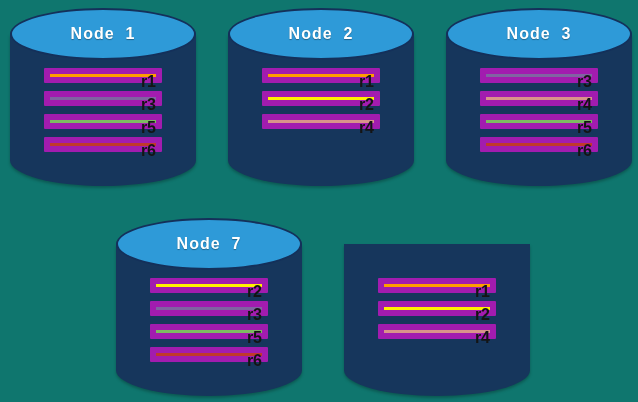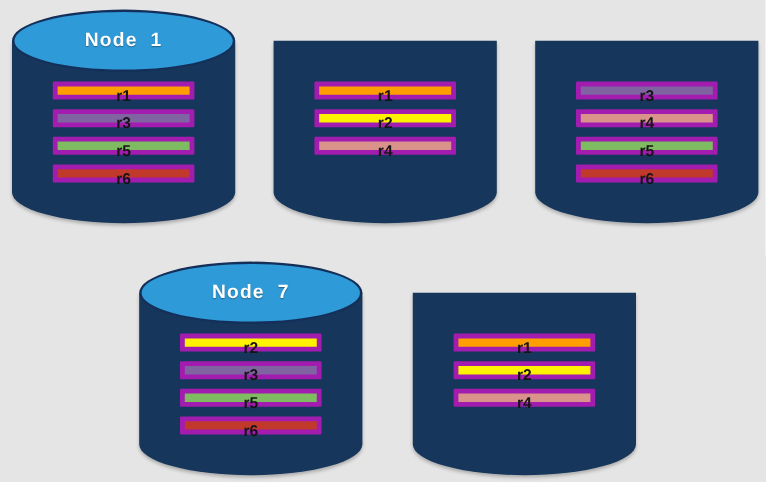--- a/index.html
+++ b/index.html
@@ -5,21 +5,21 @@
   html, body {
     margin: 0;
     padding: 0;
     background: #ffffff;
     font-family: "Liberation Sans", sans-serif;
   }
   .canvas {
     position: relative;
     width: 638px;
     height: 402px;
-    background: #e5e5e5;
+    background: #0f766e;
     overflow: hidden;
   }
   .node {
     position: absolute;
     width: 186px;
     height: 178px;
   }
   .node-pos-1 { left: 10px;  top: 8px; }
   .node-pos-2 { left: 228px; top: 8px; }
   .node-pos-3 { left: 446px; top: 8px; }
@@ -62,25 +62,25 @@
     right: 34px;
     top: 60px;
     display: flex;
     flex-direction: column;
     gap: 8px;
     z-index: 3;
   }
   .record-bar {
     height: 15px;
     line-height: 15px;
-    text-align: center;
-    font-size: 13px;
+    text-align: right;
+    font-size: 16px;
     font-weight: bold;
     color: #141414;
-    border: 4px solid #a21caf;
+    border: 6px solid #a21caf;
     border-radius: 1px;
     box-sizing: border-box;
   }
 </style>
 </head>
 <body>
 
 <div class="canvas">
 
     <div class="node node-pos-1">
@@ -91,29 +91,35 @@
       <div class="records">
         <div class="record-bar" style="background: rgb(255, 158, 0);">r1</div>
         <div class="record-bar" style="background: rgb(128, 100, 162);">r3</div>
         <div class="record-bar" style="background: rgb(126, 187, 97);">r5</div>
         <div class="record-bar" style="background: rgb(192, 57, 43);">r6</div>
       </div>
     </div>
 
     <div class="node node-pos-2">
       <div class="cyl-body"></div>
+      <div class="cyl-top">
+        <span class="node-label">Node  2</span>
+      </div>
       <div class="records">
         <div class="record-bar" style="background: rgb(255, 158, 0);">r1</div>
         <div class="record-bar" style="background: rgb(255, 242, 0);">r2</div>
         <div class="record-bar" style="background: rgb(217, 147, 138);">r4</div>
       </div>
     </div>
 
     <div class="node node-pos-3">
       <div class="cyl-body"></div>
+      <div class="cyl-top">
+        <span class="node-label">Node  3</span>
+      </div>
       <div class="records">
         <div class="record-bar" style="background: rgb(128, 100, 162);">r3</div>
         <div class="record-bar" style="background: rgb(217, 147, 138);">r4</div>
         <div class="record-bar" style="background: rgb(126, 187, 97);">r5</div>
         <div class="record-bar" style="background: rgb(192, 57, 43);">r6</div>
       </div>
     </div>
 
     <div class="node node-pos-4">
       <div class="cyl-body"></div>

